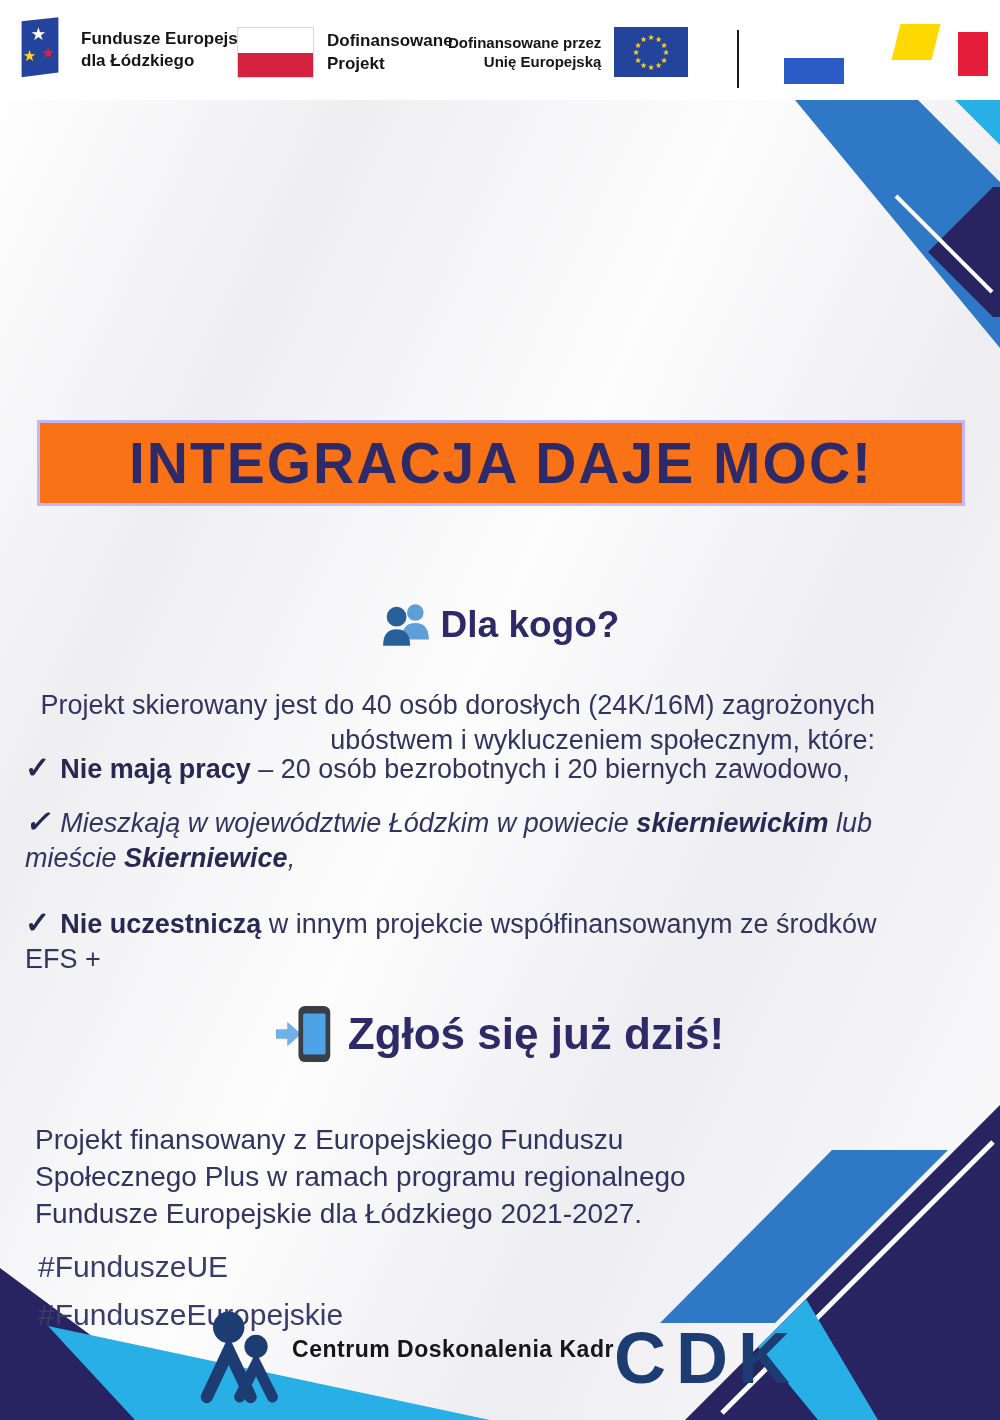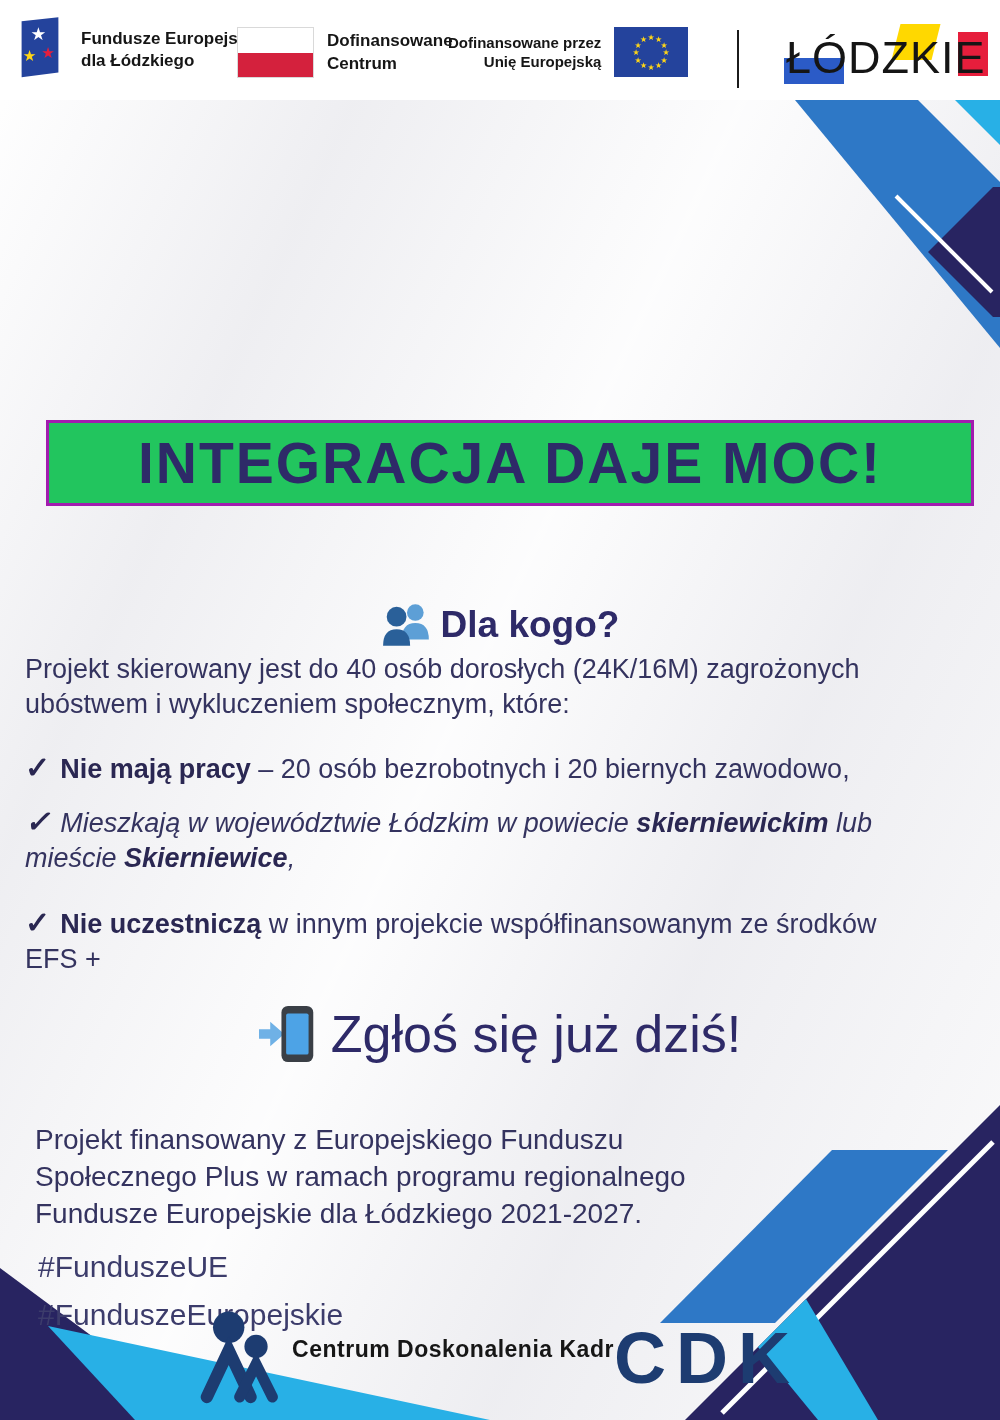--- a/index.html
+++ b/index.html
@@ -34,38 +34,38 @@
         rgba(255,255,255,.85) 46%, rgba(234,234,239,.3) 68%, rgba(255,255,255,.8) 100%),
       var(--bg);
   }
   .deco { position:absolute; left:0; top:0; width:1000px; height:1420px; z-index:1; }
   
   .content { position:absolute; inset:0; z-index:2; }
   .intro { position:absolute; left:20px; top:190px; width:880px;
            font-size:27px; line-height:1.25; color:var(--navy); }
   .intro .b, .check-item .b { font-weight:bold; color:var(--navy_dark); }
   .title-box {
-    position:absolute; left:46px; top:420px; width:928px; height:86px;
-    background:#22c55e; border:3px solid #a21caf;
+    position:absolute; left:37px; top:420px; width:928px; height:86px;
+    background:#f97316; border:3px solid #c4b5fd;
     display:flex; align-items:center; justify-content:center;
   }
   .title-box span { font-size:57px; font-weight:800; letter-spacing:2px; color:var(--title_navy); }
   .who-heading { position:absolute; left:0; top:602px; width:1000px;
                  display:flex; align-items:center; justify-content:center; gap:8px; }
   .who-heading span { font-size:37px; font-weight:800; color:var(--title_navy); }
-  .who-lead { position:absolute; left:25px; top:652px; width:850px;
-              font-size:27px; line-height:1.28; color:var(--navy); }
+  .who-lead { position:absolute; left:25px; top:688px; width:850px;
+              font-size:27px; line-height:1.28; color:var(--navy);text-align:right; }
   .checklist { position:absolute; left:25px; top:748px; width:890px; }
   .check-item { font-size:27px; line-height:1.3; color:var(--navy); margin-bottom:15px; }
   .check-item:nth-child(2) { margin-bottom:27px;font-style:italic; }
   .check-item:nth-child(3) { margin-bottom:20px; }
   .chk { font-size:30px; font-weight:bold; color:var(--navy_dark); margin-right:10px; }
   .cta { position:absolute; left:0; top:1003px; width:1000px;
          display:flex; align-items:center; justify-content:center; gap:14px; }
-  .cta span { font-size:52px; font-weight:400; color:var(--title_navy); }
+  .cta span { font-size:44px; font-weight:700; color:var(--title_navy); }
   .financing { position:absolute; left:35px; top:1122px; width:700px;
                font-size:28px; line-height:1.32; color:var(--navy); }
   .hashtags { position:absolute; left:38px; top:1250px; }
   .hashtags div { font-size:30px; color:#3c3c6b; margin-bottom:14px; }
   .cdk { position:absolute; left:0; top:1306px; width:1000px;
          display:flex; justify-content:center; align-items:flex-start; gap:10px; }
   .cdk-col { display:flex; flex-direction:row; align-items:center; }
   .cdk-title { font-size:23px; font-weight:bold; color:#161616; letter-spacing:.5px; }
   .cdk-acronym { font-size:72px; font-weight:800; letter-spacing:10px; line-height:.95;
                  color:var(--cdk_navy); margin-top:18px; }
@@ -90,21 +90,21 @@
       </div>
     </div>
 
     <div class="hdr-item lg-poland">
       <div class="pl-flag">
         <div class="w"></div>
           <div class="r"></div>
       </div>
       <div class="hdr-label">
         <div>Dofinansowane</div>
-        <div>Centrum</div>
+        <div>Projekt</div>
       </div>
     </div>
 
     <div class="hdr-item lg-cofunded">
       <div class="hdr-label right">
         <div>Dofinansowane przez</div>
         <div>Unię Europejską</div>
       </div>
       <svg width="74" height="50" viewBox="0 0 74 50">
         <rect x="0" y="0" width="74" height="50" fill="var(--eu_blue)"></rect>
@@ -124,21 +124,20 @@
         </g>
       </svg>
     </div>
 
     <div class="divider"></div>
 
     <div class="lg-lodzkie">
       <div class="lodz-blue"></div>
       <div class="lodz-yellow"></div>
       <div class="lodz-red"></div>
-      <div class="lodz-text">ŁÓDZKIE</div>
     </div>
   </div>
 
   <div class="body-bg"></div>
 
   <svg class="deco" viewBox="0 0 1000 1420">
 
     <polygon points="955,100 1000,100 1000,145" fill="var(--cyan)"></polygon>
     <polygon points="795,100 918,100 1000,182 1000,348" fill="var(--blue)"></polygon>
     <polygon points="928,252 993,187 1000,187 1000,317 993,317" fill="var(--dark_corner)"></polygon>

